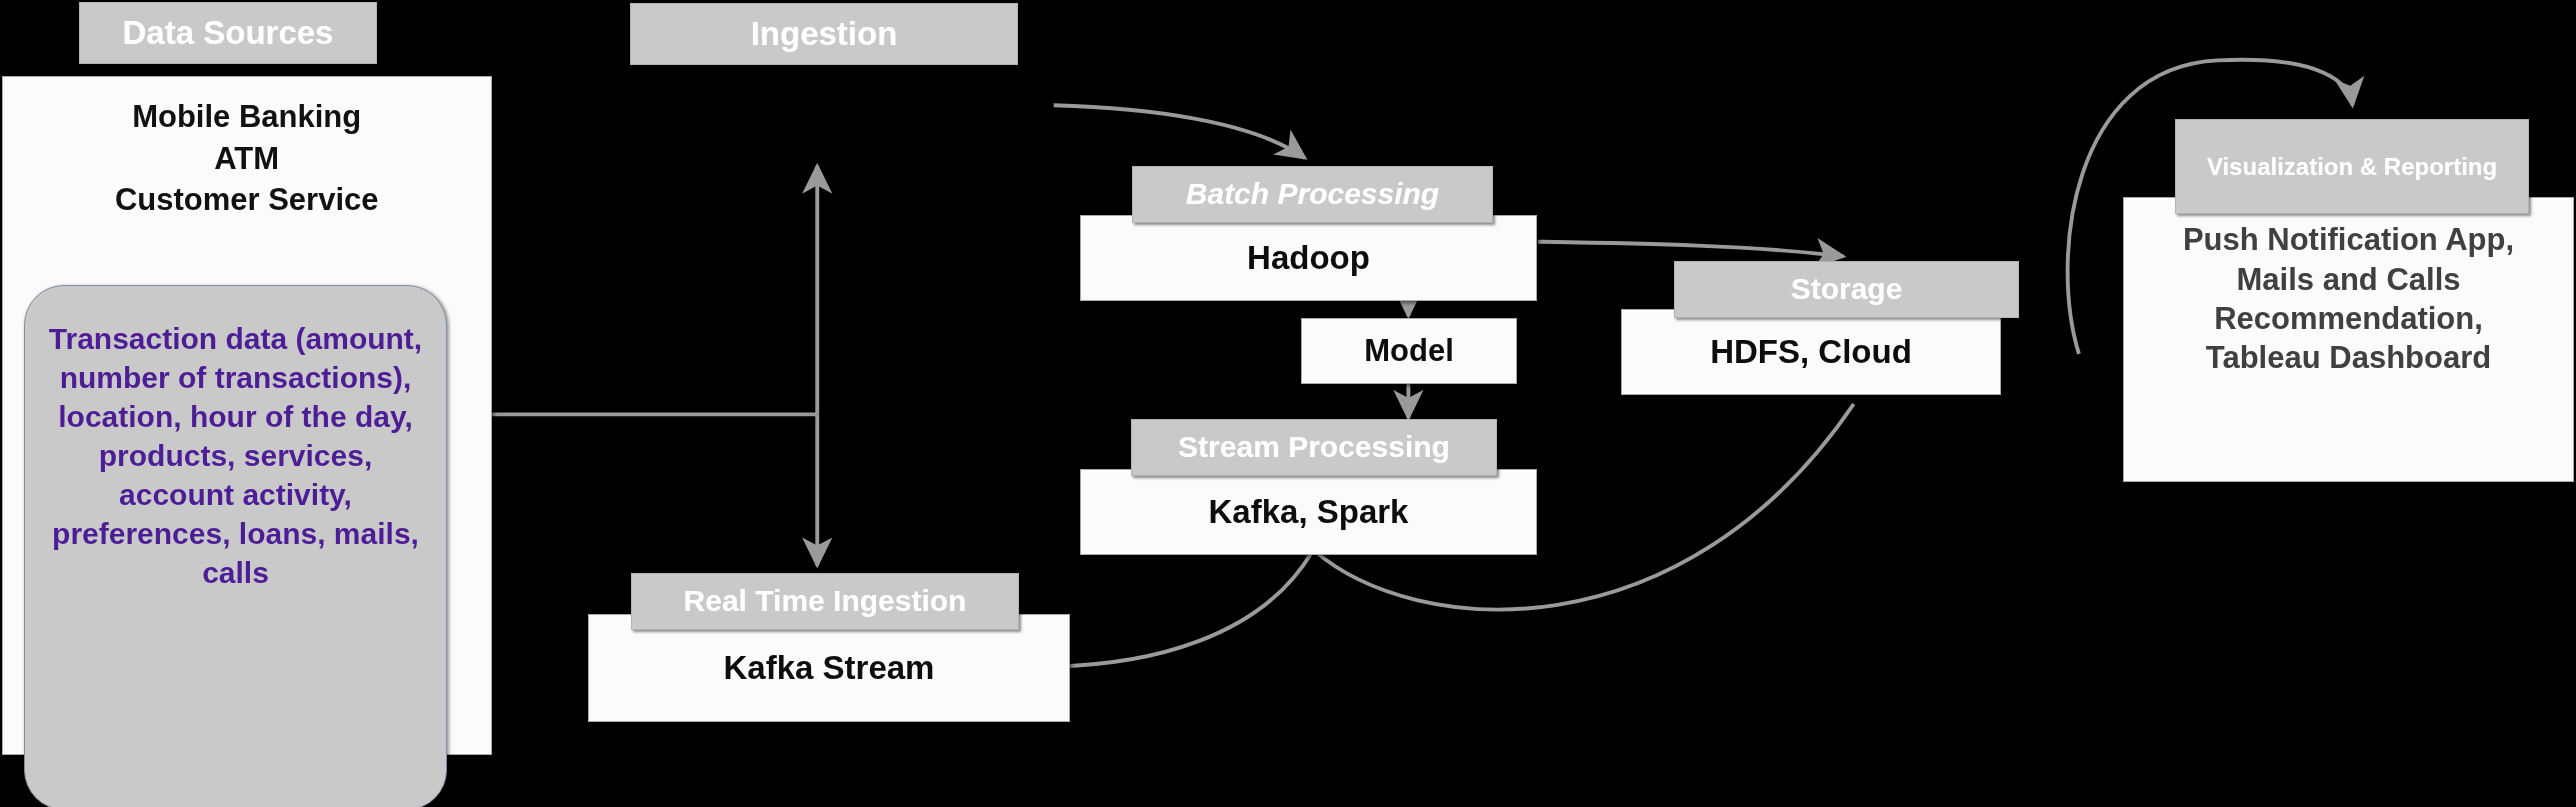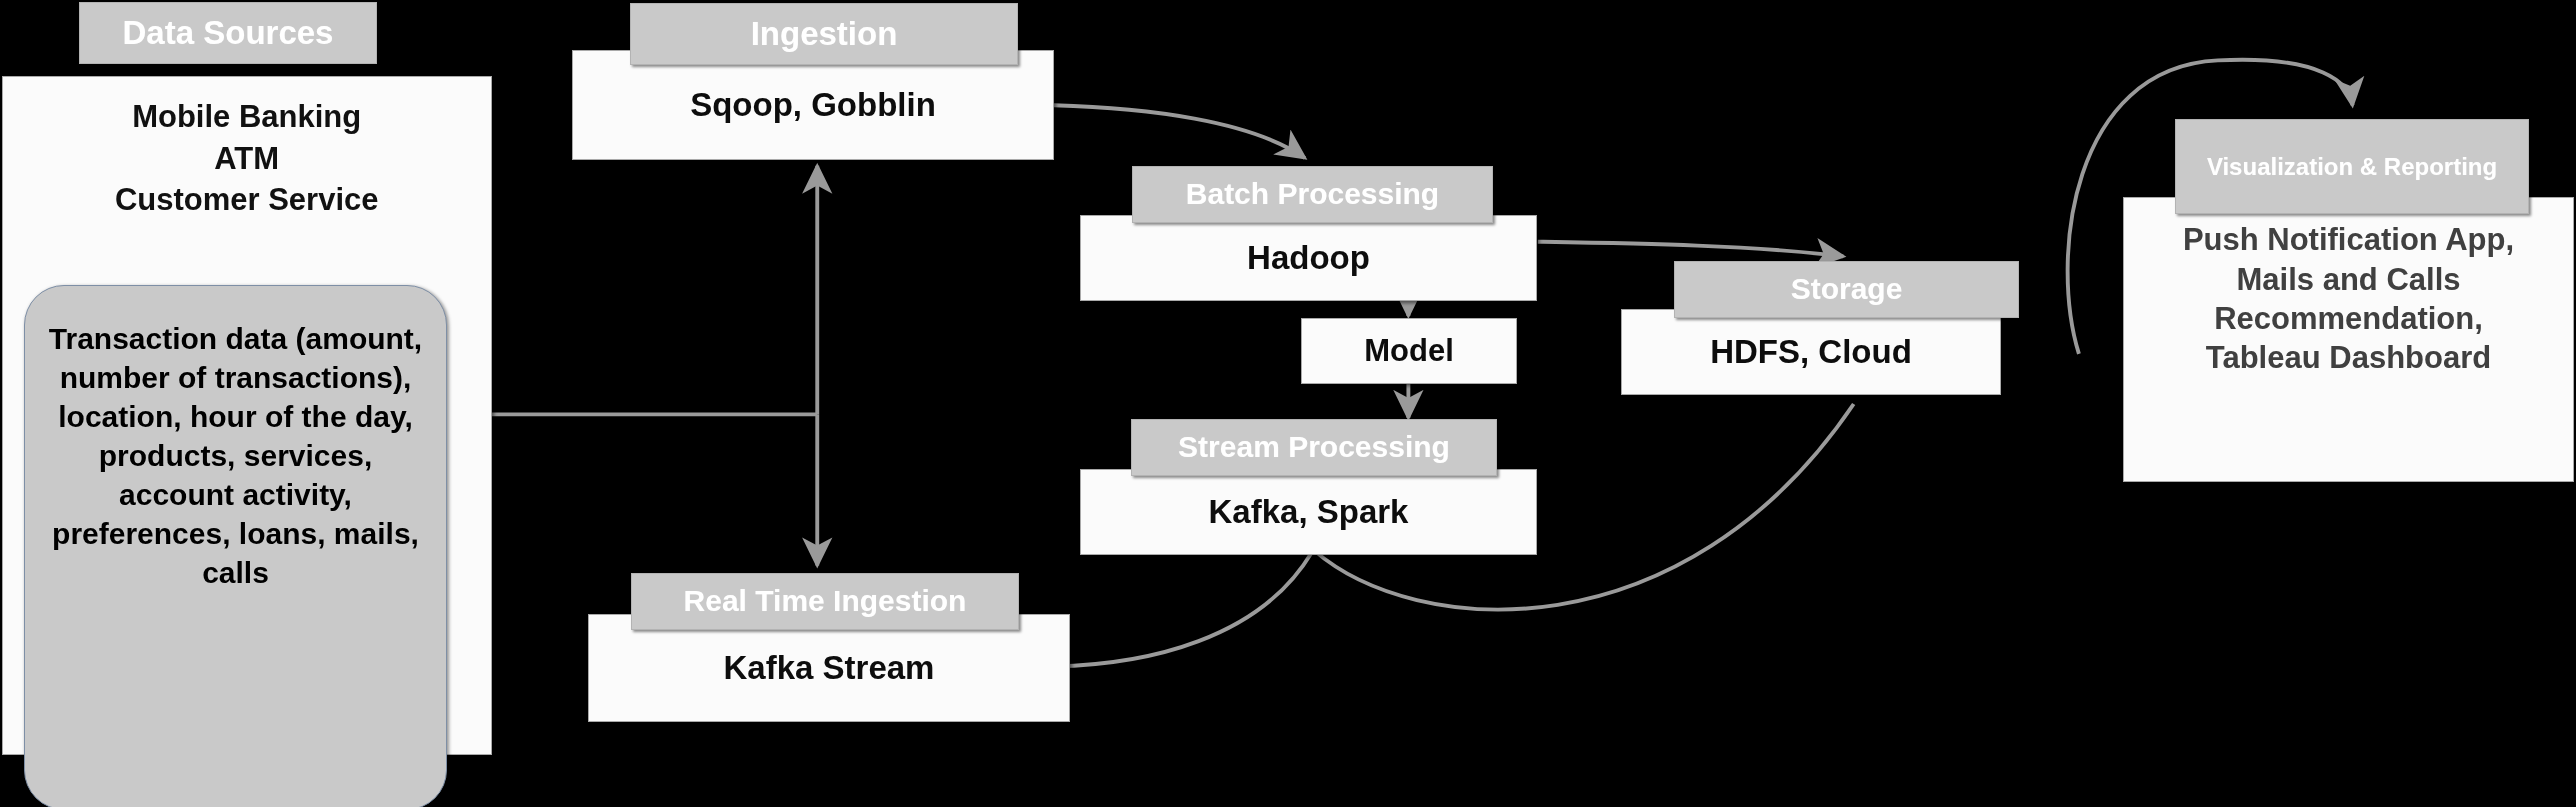--- a/index.html
+++ b/index.html
@@ -65,36 +65,36 @@
     border: 1.7px solid #7e8fa6;
     border-radius: 40px;
     box-sizing: border-box;
     z-index: 4;
     display: flex;
     align-items: flex-start;
     justify-content: center;
     box-shadow: 1.7px 1.7px 3.5px rgba(0,0,0,0.4);
   }
   #ds-pill-text {
-    color: #000000;
+    color: #4c1d95;
     font-size: 30px;
     font-weight: 700;
     text-align: center;
     line-height: 1.30;
     padding: 33px 17.3px 0 17.3px;
     white-space: pre-line;
     text-shadow: 0 0 0.9px rgba(255,255,255,0.3);
   }
 
   
   #ing-header { left: 630px; top: 2.6px;  width: 388px; height: 62px; font-size: 33px; }
   #ing-body   { left: 572px; top: 50px; width: 482px; height: 110px; font-size: 33px; }
 
   
-  #bp-header  { left: 1132px; top: 166px; width: 361px; height: 57px; font-size: 30px; }
+  #bp-header  { left: 1132px; top: 166px; width: 361px; height: 57px; font-size: 30px; font-style: italic; }
   #bp-body    { left: 1080px; top: 215px; width: 457px; height: 86px; font-size: 33px; }
 
   
   #model-body { left: 1301px; top: 318px; width: 216px; height: 66px; font-size: 31px; }
 
   
   #sp-header  { left: 1131px; top: 419px; width: 366px; height: 57px; font-size: 30px; }
   #sp-body    { left: 1080px; top: 469px; width: 457px; height: 86px; font-size: 33px; }
 
   
@@ -162,21 +162,20 @@
     <div id="ds-body-text">Mobile Banking
 ATM
 Customer Service</div>
   </div>
 
   <div id="ds-pill">
     <div id="ds-pill-text">Transaction data (amount, number of transactions), location, hour of the day, products, services, account activity, preferences, loans, mails, calls</div>
   </div>
 
   <div class="hdr" id="ing-header">Ingestion</div>
-  <div class="body" id="ing-body">Sqoop, Gobblin</div>
 
   <div class="hdr" id="bp-header">Batch Processing</div>
   <div class="body" id="bp-body">Hadoop</div>
 
   <div class="body" id="model-body">Model</div>
 
   <div class="hdr" id="sp-header">Stream Processing</div>
   <div class="body" id="sp-body">Kafka, Spark</div>
 
   <div class="hdr" id="rti-header">Real Time Ingestion</div>

